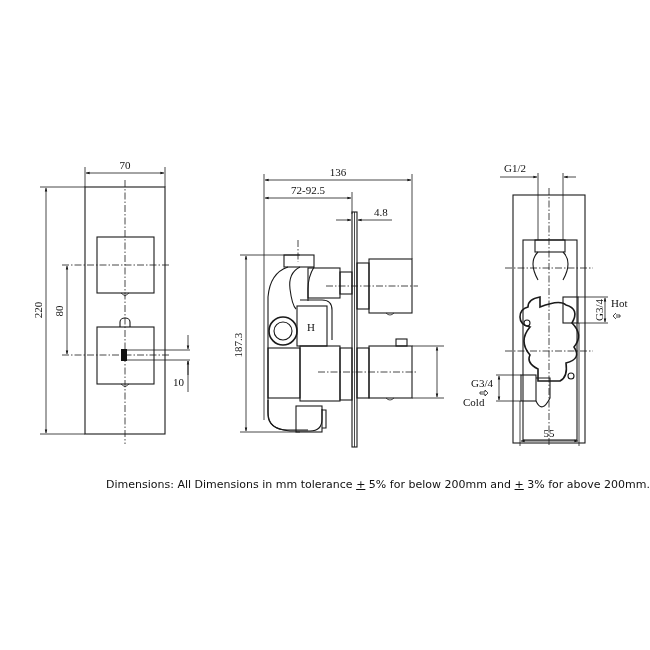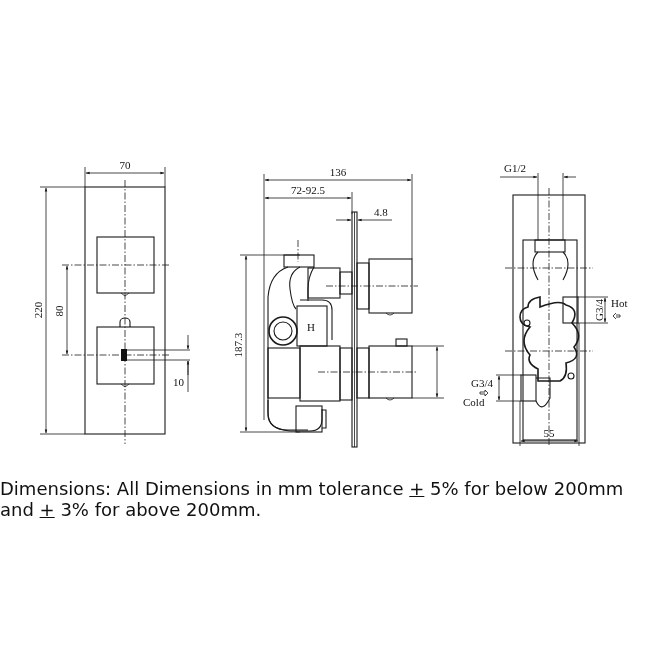--- a/index.html
+++ b/index.html
@@ -4,21 +4,21 @@
 <style>
   html, body { margin:0; padding:0; background:#ffffff; }
   body { width:650px; height:650px; position:relative; overflow:hidden; font-family:"Liberation Serif", serif; }
   svg { position:absolute; left:0; top:0; }
   .ln { stroke:#1a1a1a; stroke-width:1.1; fill:none; }
   .lnt { stroke:#1a1a1a; stroke-width:0.8; fill:none; }
   .ctr { stroke:#1a1a1a; stroke-width:0.8; fill:none; stroke-dasharray:7 2 1.5 2; }
   .dim { stroke:#1a1a1a; stroke-width:0.8; fill:none; }
   .thk { stroke:#1a1a1a; stroke-width:1.6; fill:none; }
   .dtxt { font-family:"Liberation Serif", serif; font-size:11px; fill:#111; }
-  .caption { position:absolute; left:0; top:478px; width:650px; text-align:left; font-family:"DejaVu Sans", sans-serif; font-size:18px; color:#111; }
+  .caption { position:absolute; left:0; top:478px; width:650px; text-align:right; font-family:"DejaVu Sans", sans-serif; font-size:11px; color:#111; }
   .caption .pm { text-decoration:underline; }
 </style>
 </head>
 <body>
 
 <svg width="650" height="650" viewBox="0 0 650 650">
   <defs>
     <marker id="ar" viewBox="0 0 10 10" refX="9" refY="5" markerWidth="7" markerHeight="5" orient="auto-start-reverse">
       <path d="M0,2 L10,5 L0,8 z" fill="#111"></path>
     </marker>

